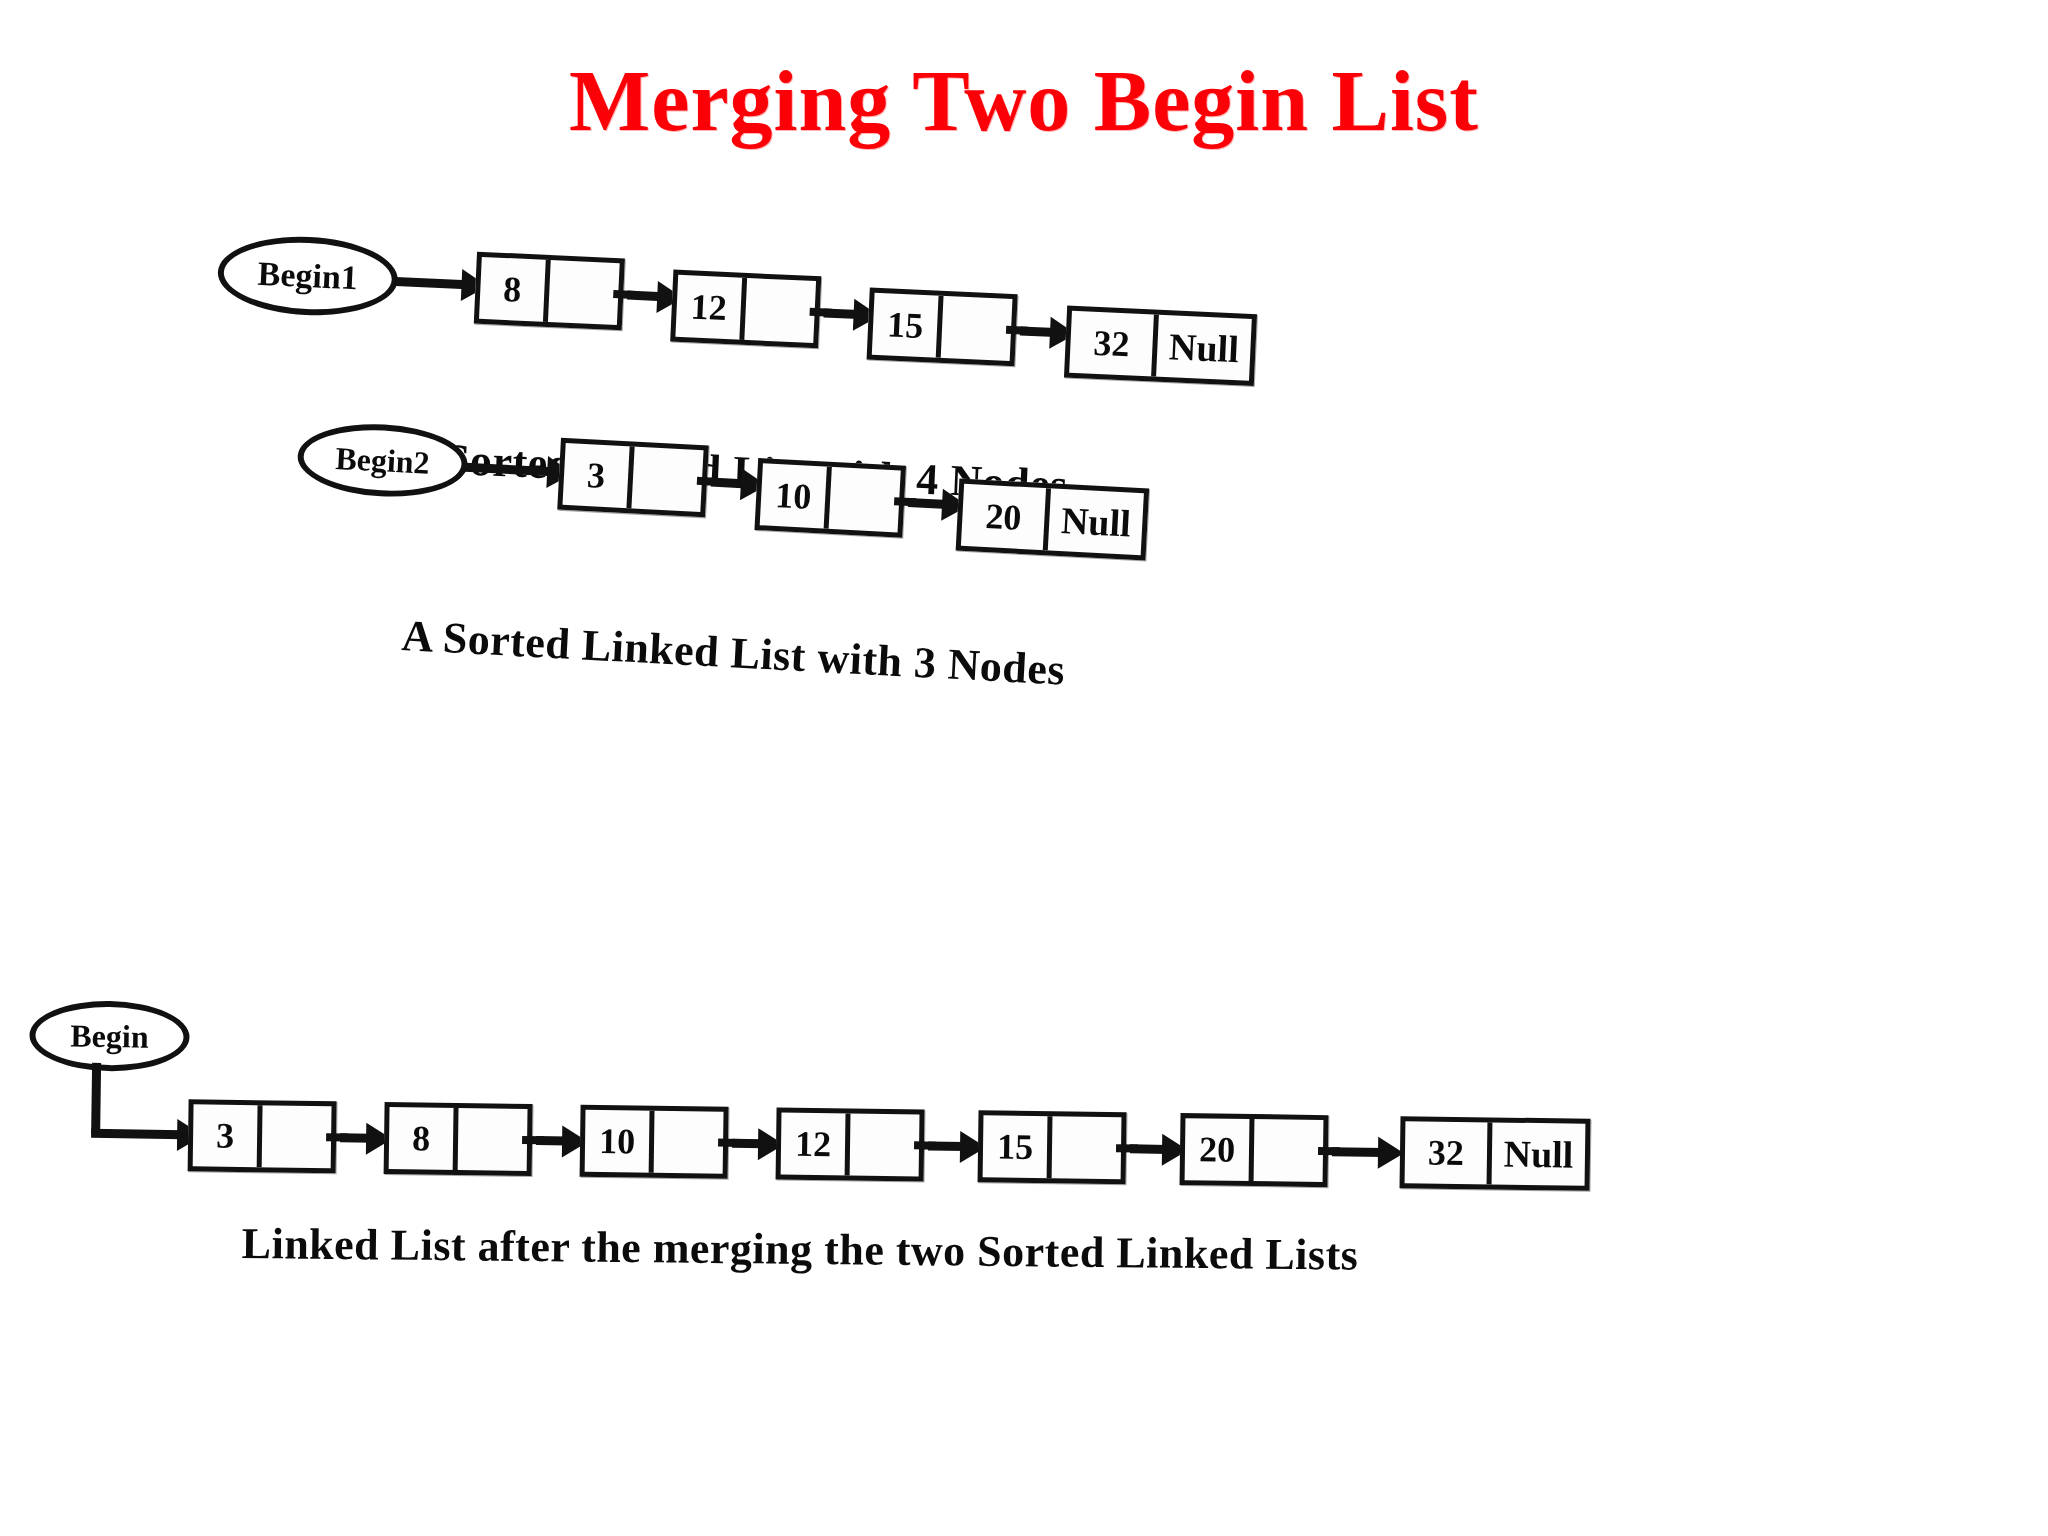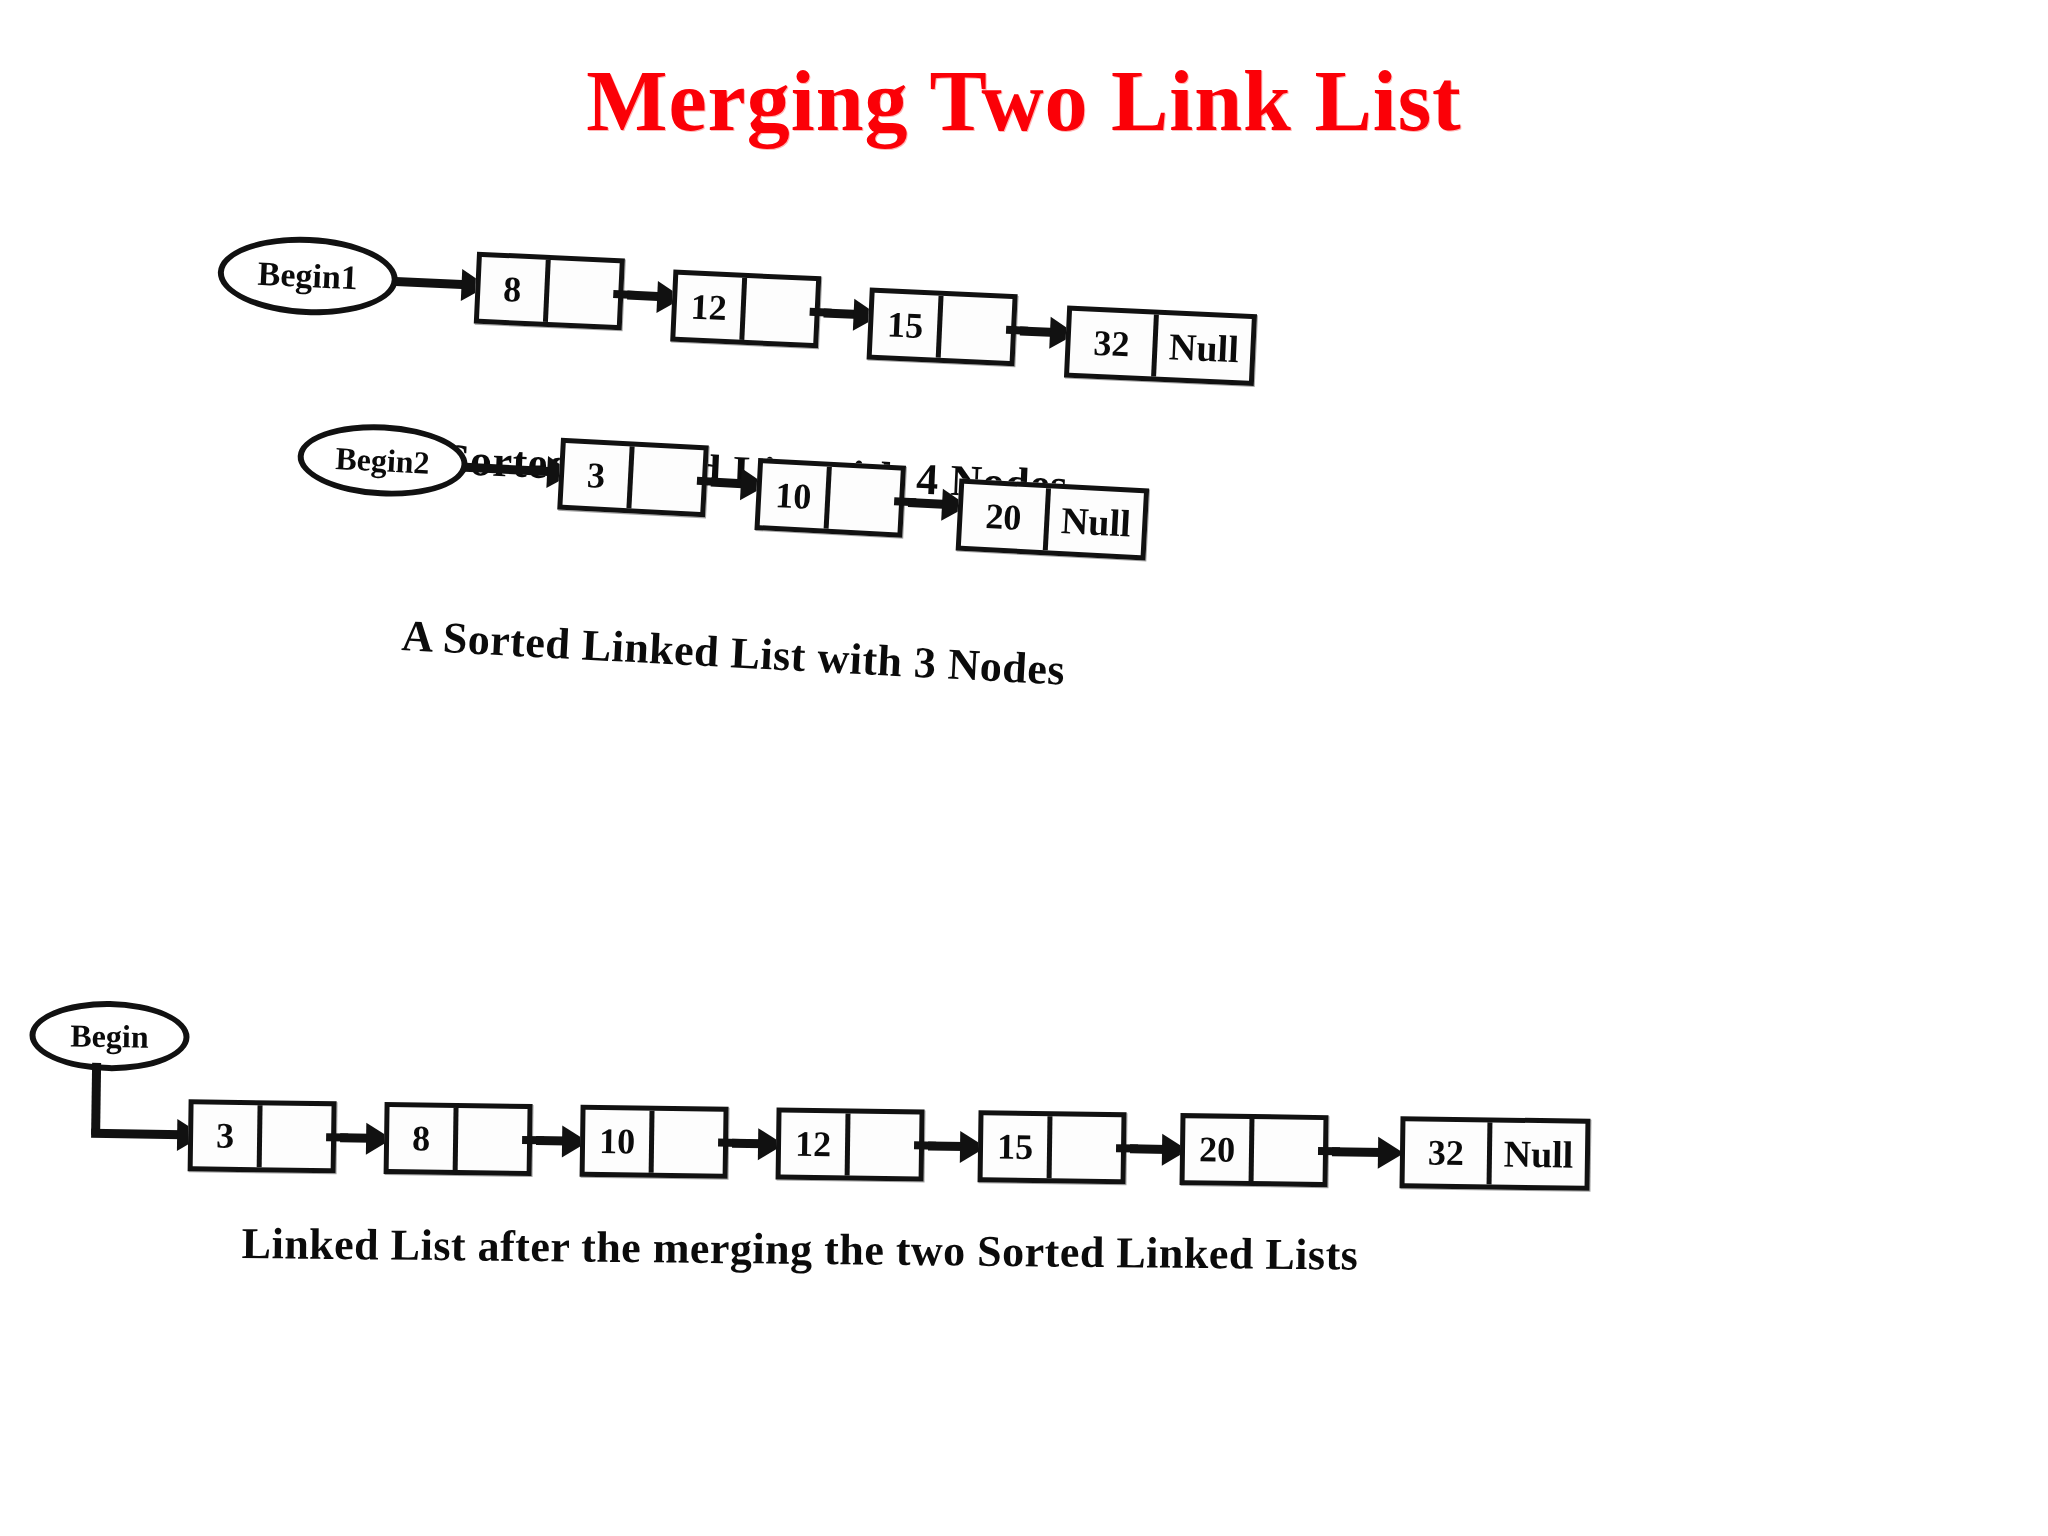--- a/index.html
+++ b/index.html
@@ -118,21 +118,21 @@
 
   
   .rot-group {
     position: absolute;
     transform-origin: left top;
   }
 </style>
 </head>
 <body>
 
-<div id="slide-title">Merging Two Link List</div>
+<div id="slide-title">Merging Two Begin List</div>
 
 <div class="rot-group" style="left:220px; top:225px; transform: rotate(2.6deg);">
 
   <div class="begin-ellipse" style="left:0px; top:8px; width:180px; height:78px; font-size:34px;">
     <span>Begin1</span>
   </div>
 
   <div class="arrow" style="left:178px; top:44px; width:72px;"></div>
 
   <div class="node" style="left:258px; top:15px; width:148px; height:72px;">

